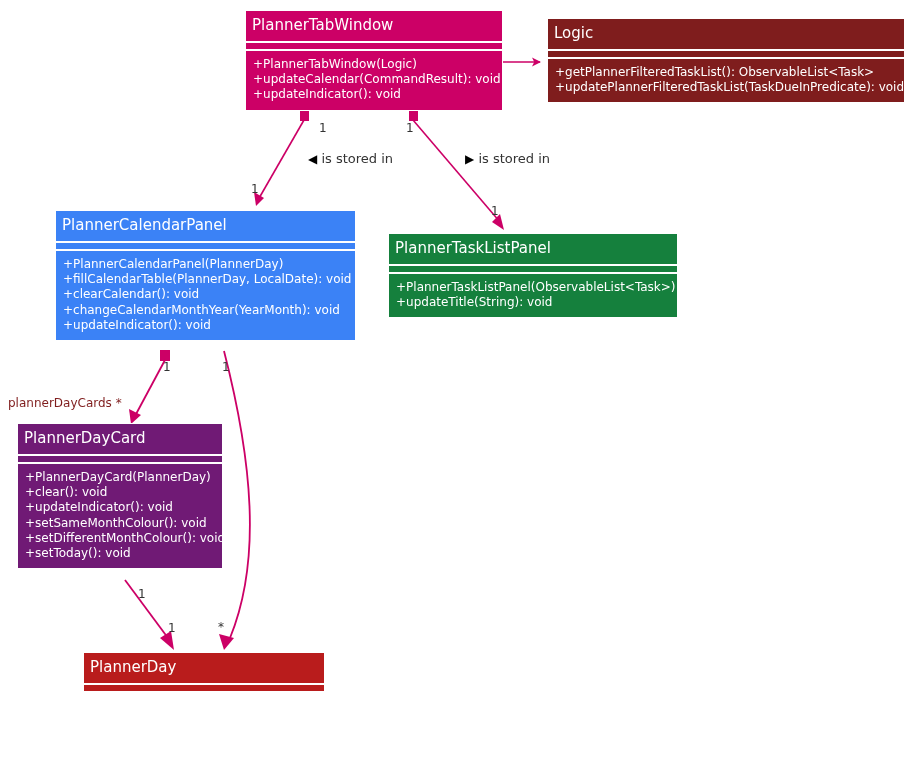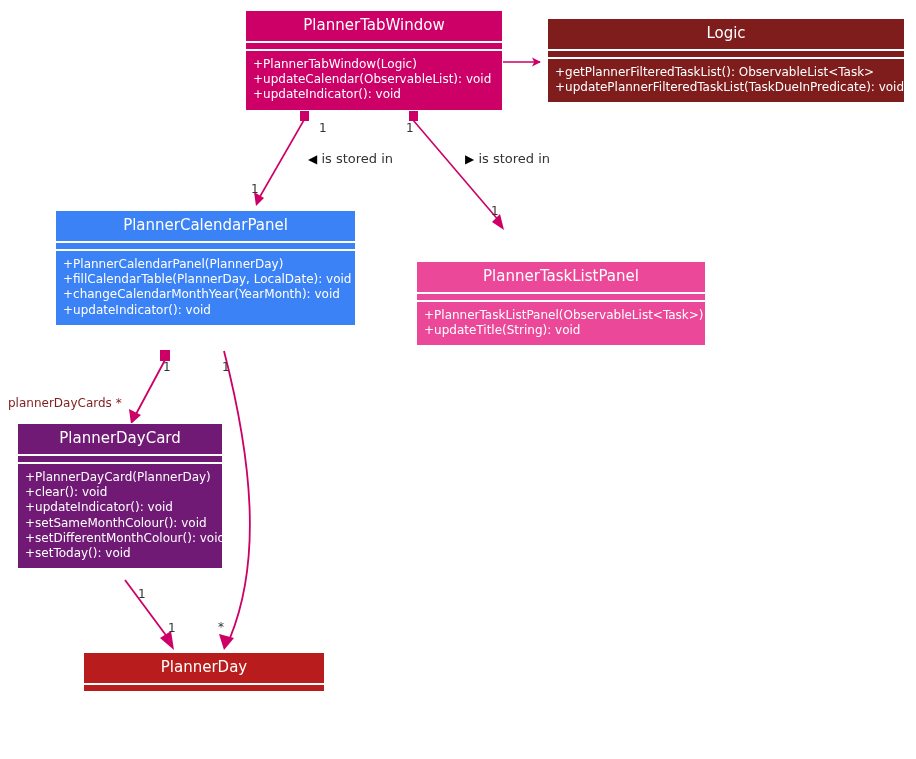--- a/index.html
+++ b/index.html
@@ -30,21 +30,21 @@
     pointer-events: none;
   }
   
   .uml-class {
     position: absolute;
     box-sizing: border-box;
     border: 1px solid #ffffff;
     overflow: hidden;
   }
   .uml-class .cls-title {
-    text-align: center;
+    text-align: left;
     color: #ffffff;
     font-size: 15px;
     line-height: 15px;
     padding: 7px 6px 8px 6px;
     white-space: nowrap;
   }
   .uml-class .cls-sep {
     height: 2px;
     background: #ffffff;
     font-size: 0;
@@ -176,21 +176,21 @@
 
   <div class="mult-label" style="left:218px; top:621px;">*</div>
 
   <div class="uml-class" style="left:245px; top:10px; width:258px; background:#cc0066;">
     <div class="cls-title">PlannerTabWindow</div>
     <div class="cls-sep"></div>
     <div class="cls-attrs"></div>
     <div class="cls-sep"></div>
     <div class="cls-methods">
       <div class="cls-method">+PlannerTabWindow(Logic)</div>
-      <div class="cls-method">+updateCalendar(ObservableList): void</div>
+      <div class="cls-method">+updateCalendar(CommandResult): void</div>
       <div class="cls-method">+updateIndicator(): void</div>
     </div>
   </div>
 
   <div class="uml-class" style="left:547px; top:18px; width:358px; background:#7f1d1d;">
     <div class="cls-title">Logic</div>
     <div class="cls-sep"></div>
     <div class="cls-attrs"></div>
     <div class="cls-sep"></div>
     <div class="cls-methods">
@@ -200,26 +200,27 @@
   </div>
 
   <div class="uml-class" style="left:55px; top:210px; width:301px; background:#3b82f6;">
     <div class="cls-title">PlannerCalendarPanel</div>
     <div class="cls-sep"></div>
     <div class="cls-attrs"></div>
     <div class="cls-sep"></div>
     <div class="cls-methods">
       <div class="cls-method">+PlannerCalendarPanel(PlannerDay)</div>
       <div class="cls-method">+fillCalendarTable(PlannerDay, LocalDate): void</div>
+      <div class="cls-method">+clearCalendar(): void</div>
       <div class="cls-method">+changeCalendarMonthYear(YearMonth): void</div>
       <div class="cls-method">+updateIndicator(): void</div>
     </div>
   </div>
 
-  <div class="uml-class" style="left:416px; top:233px; width:290px; background:#ec4899;margin-top:28px;">
+  <div class="uml-class" style="left:388px; top:233px; width:290px; background:#15803d;">
     <div class="cls-title">PlannerTaskListPanel</div>
     <div class="cls-sep"></div>
     <div class="cls-attrs"></div>
     <div class="cls-sep"></div>
     <div class="cls-methods">
       <div class="cls-method">+PlannerTaskListPanel(ObservableList&lt;Task&gt;)</div>
       <div class="cls-method">+updateTitle(String): void</div>
     </div>
   </div>
 

